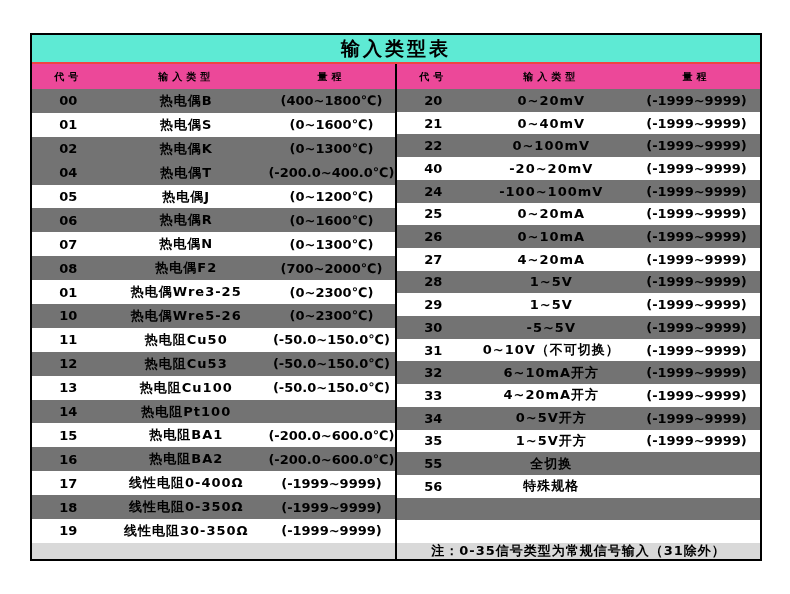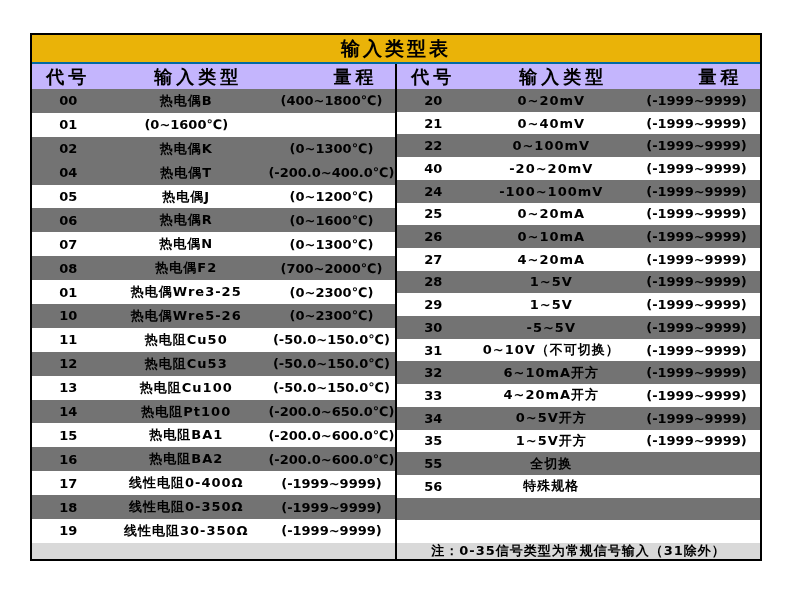--- a/index.html
+++ b/index.html
@@ -7,30 +7,30 @@
     position:relative;width:790px;height:594px;background:#ffffff;
     font-family:"DejaVu Sans","Liberation Sans",sans-serif;
     font-weight:bold;color:#000;overflow:hidden;
   }
   .tbl{
     position:absolute;left:30px;top:33px;width:732px;height:528px;
     border:2px solid #000;box-sizing:border-box;background:#fff;
     display:flex;flex-direction:column;
   }
   .title-row{
-    height:27px;flex:0 0 27px;background:#eab308;border-bottom:2px solid #0369a1;
+    height:27px;flex:0 0 27px;background:#5eead4;border-bottom:2px solid #ef4444;
     display:flex;align-items:center;justify-content:center;
     font-size:19px;letter-spacing:3px;
   }
   .tbody{flex:1;display:flex;min-height:0;}
   .half{flex:1;display:flex;flex-direction:column;min-width:0;}
   .half.right{border-left:2px solid #000;}
   .hrow{
     height:25px;flex:0 0 25px;display:grid;grid-template-columns:20% 45% 35%;
-    align-items:center;font-size:18px;letter-spacing:4px;background:#c4b5fd;gap:12px;
+    align-items:center;font-size:10px;letter-spacing:4px;background:#ec4899;
   }
   .hrow span{text-align:center;}
   .rows{flex:1;display:flex;flex-direction:column;min-height:0;}
   .row{
     flex:1;display:grid;grid-template-columns:20% 45% 35%;
     align-items:center;font-size:13px;white-space:nowrap;background:#fff;
   }
   .row.shade{background:#737373;}
   .row span{text-align:center;}
   .cell-type{letter-spacing:1px;}
@@ -57,20 +57,21 @@
           <span>量程</span>
         </div>
         <div class="rows">
             <div class="row shade">
               <span class="cell-code">00</span>
               <span class="cell-type">热电偶B</span>
               <span class="cell-range">(400~1800℃)</span>
             </div>
             <div class="row">
               <span class="cell-code">01</span>
+              <span class="cell-type">热电偶S</span>
               <span class="cell-range">(0~1600℃)</span>
             </div>
             <div class="row shade">
               <span class="cell-code">02</span>
               <span class="cell-type">热电偶K</span>
               <span class="cell-range">(0~1300℃)</span>
             </div>
             <div class="row shade">
               <span class="cell-code">04</span>
               <span class="cell-type">热电偶T</span>
@@ -117,21 +118,20 @@
               <span class="cell-range">(-50.0~150.0℃)</span>
             </div>
             <div class="row">
               <span class="cell-code">13</span>
               <span class="cell-type">热电阻Cu100</span>
               <span class="cell-range">(-50.0~150.0℃)</span>
             </div>
             <div class="row shade">
               <span class="cell-code">14</span>
               <span class="cell-type">热电阻Pt100</span>
-              <span class="cell-range">(-200.0~650.0℃)</span>
             </div>
             <div class="row">
               <span class="cell-code">15</span>
               <span class="cell-type">热电阻BA1</span>
               <span class="cell-range">(-200.0~600.0℃)</span>
             </div>
             <div class="row shade">
               <span class="cell-code">16</span>
               <span class="cell-type">热电阻BA2</span>
               <span class="cell-range">(-200.0~600.0℃)</span>

